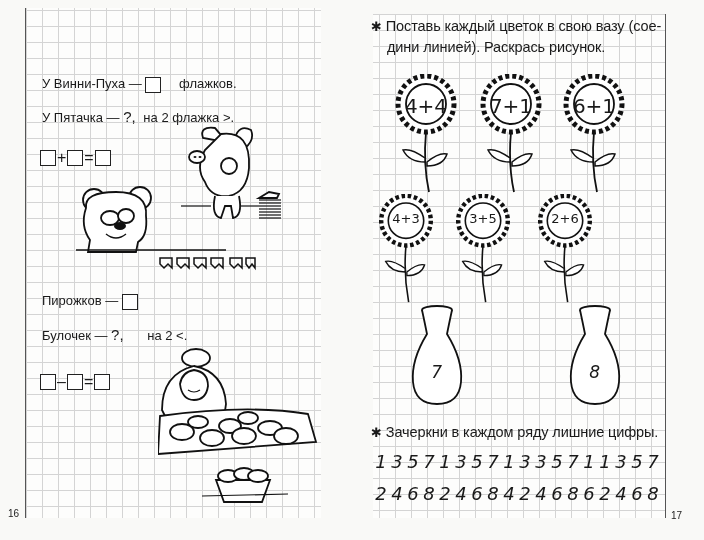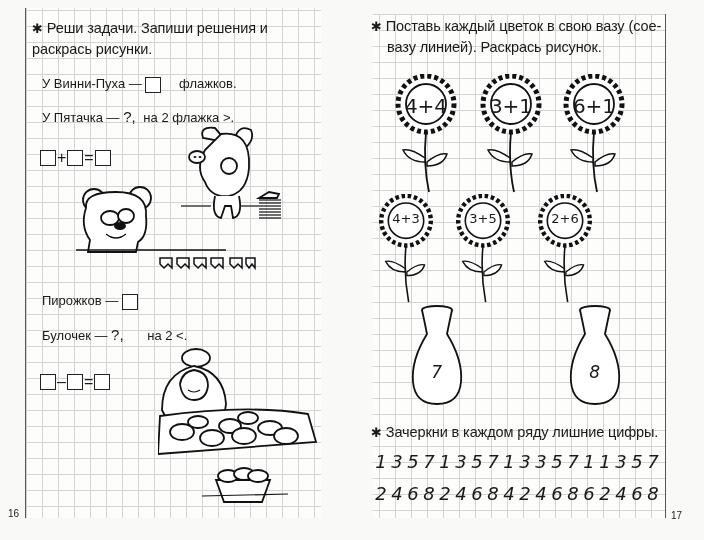--- a/index.html
+++ b/index.html
@@ -29,23 +29,20 @@
   .hand { font-family:"DejaVu Sans", sans-serif; font-style:italic; font-size:17px; letter-spacing:0.5px; }
   .flower-label { position:absolute; left:0; right:0; text-align:center; font-family:"DejaVu Sans", sans-serif; font-size:20px; }
   .digit-row { display:flex; gap:0; font-family:"DejaVu Sans", sans-serif; font-style:italic; font-size:18px; }
   .digit-row span { width:16px; text-align:center; }
 </style>
 </head>
 <body>
 
 <div id="page-left" class="page">
 
-  <div class="abs task-title" style="left:6px; top:10px; width:285px;">
-    <span class="star">✱</span><span>Реши задачи. Запиши решения и раскрась рисунки.</span>
-  </div>
 
   <div class="abs txt" style="left:16px; top:68px;">
     <span>У Винни-Пуха —</span>
     <span class="box"></span>
     <span style="margin-left:14px;">флажков.</span>
   </div>
   <div class="abs txt" style="left:16px; top:100px;">
     <span>У Пятачка —</span>
     <span style="font-size:15px;">?,</span>
     <span style="margin-left:4px;">на 2 флажка &gt;.</span>
@@ -144,42 +141,42 @@
     <path d="M30 46 Q36 50 42 46" fill="none" stroke="#111" stroke-width="1.2"></path>
   </svg>
 
   <span class="pagenum" style="left:-18px; top:500px;">16</span>
 </div>
 
 <div id="page-right" class="page">
 
   <div class="abs task-title" style="left:-2px; top:2px; width:292px;">
     <div><span class="star">✱</span><span>Поставь каждый цветок в свою вазу (сое-</span></div>
-    <div style="padding-left:16px;">вазу линией). Раскрась рисунок.</div>
+    <div style="padding-left:16px;">дини линией). Раскрась рисунок.</div>
   </div>
 
   <div class="abs" style="left:18px; top:60px; width:70px; height:120px;">
     <svg width="70" height="120" viewBox="0 0 70 120">
       <circle cx="35" cy="30" r="28" fill="#fff" stroke="#111" stroke-width="5" stroke-dasharray="4 3"></circle>
       <circle cx="35" cy="30" r="20" fill="#fff" stroke="#111" stroke-width="1.8"></circle>
       <path d="M35 58 Q32 90 38 118" fill="none" stroke="#111" stroke-width="1.8"></path>
       <path d="M34 84 Q20 74 12 76 Q18 88 34 88 Z" fill="#fff" stroke="#111" stroke-width="1.5"></path>
       <path d="M36 88 Q48 78 56 80 Q52 92 36 92 Z" fill="#fff" stroke="#111" stroke-width="1.5"></path>
     </svg>
     <span class="flower-label" style="top:20px;">4+4</span>
   </div>
   <div class="abs" style="left:103px; top:60px; width:70px; height:120px;">
     <svg width="70" height="120" viewBox="0 0 70 120">
       <circle cx="35" cy="30" r="28" fill="#fff" stroke="#111" stroke-width="5" stroke-dasharray="4 3"></circle>
       <circle cx="35" cy="30" r="20" fill="#fff" stroke="#111" stroke-width="1.8"></circle>
       <path d="M35 58 Q32 90 38 118" fill="none" stroke="#111" stroke-width="1.8"></path>
       <path d="M34 84 Q20 74 12 76 Q18 88 34 88 Z" fill="#fff" stroke="#111" stroke-width="1.5"></path>
       <path d="M36 88 Q48 78 56 80 Q52 92 36 92 Z" fill="#fff" stroke="#111" stroke-width="1.5"></path>
     </svg>
-    <span class="flower-label" style="top:20px;">3+1</span>
+    <span class="flower-label" style="top:20px;">7+1</span>
   </div>
   <div class="abs" style="left:186px; top:60px; width:70px; height:120px;">
     <svg width="70" height="120" viewBox="0 0 70 120">
       <circle cx="35" cy="30" r="28" fill="#fff" stroke="#111" stroke-width="5" stroke-dasharray="4 3"></circle>
       <circle cx="35" cy="30" r="20" fill="#fff" stroke="#111" stroke-width="1.8"></circle>
       <path d="M35 58 Q32 90 38 118" fill="none" stroke="#111" stroke-width="1.8"></path>
       <path d="M34 84 Q20 74 12 76 Q18 88 34 88 Z" fill="#fff" stroke="#111" stroke-width="1.5"></path>
       <path d="M36 88 Q48 78 56 80 Q52 92 36 92 Z" fill="#fff" stroke="#111" stroke-width="1.5"></path>
     </svg>
     <span class="flower-label" style="top:20px;">6+1</span>

